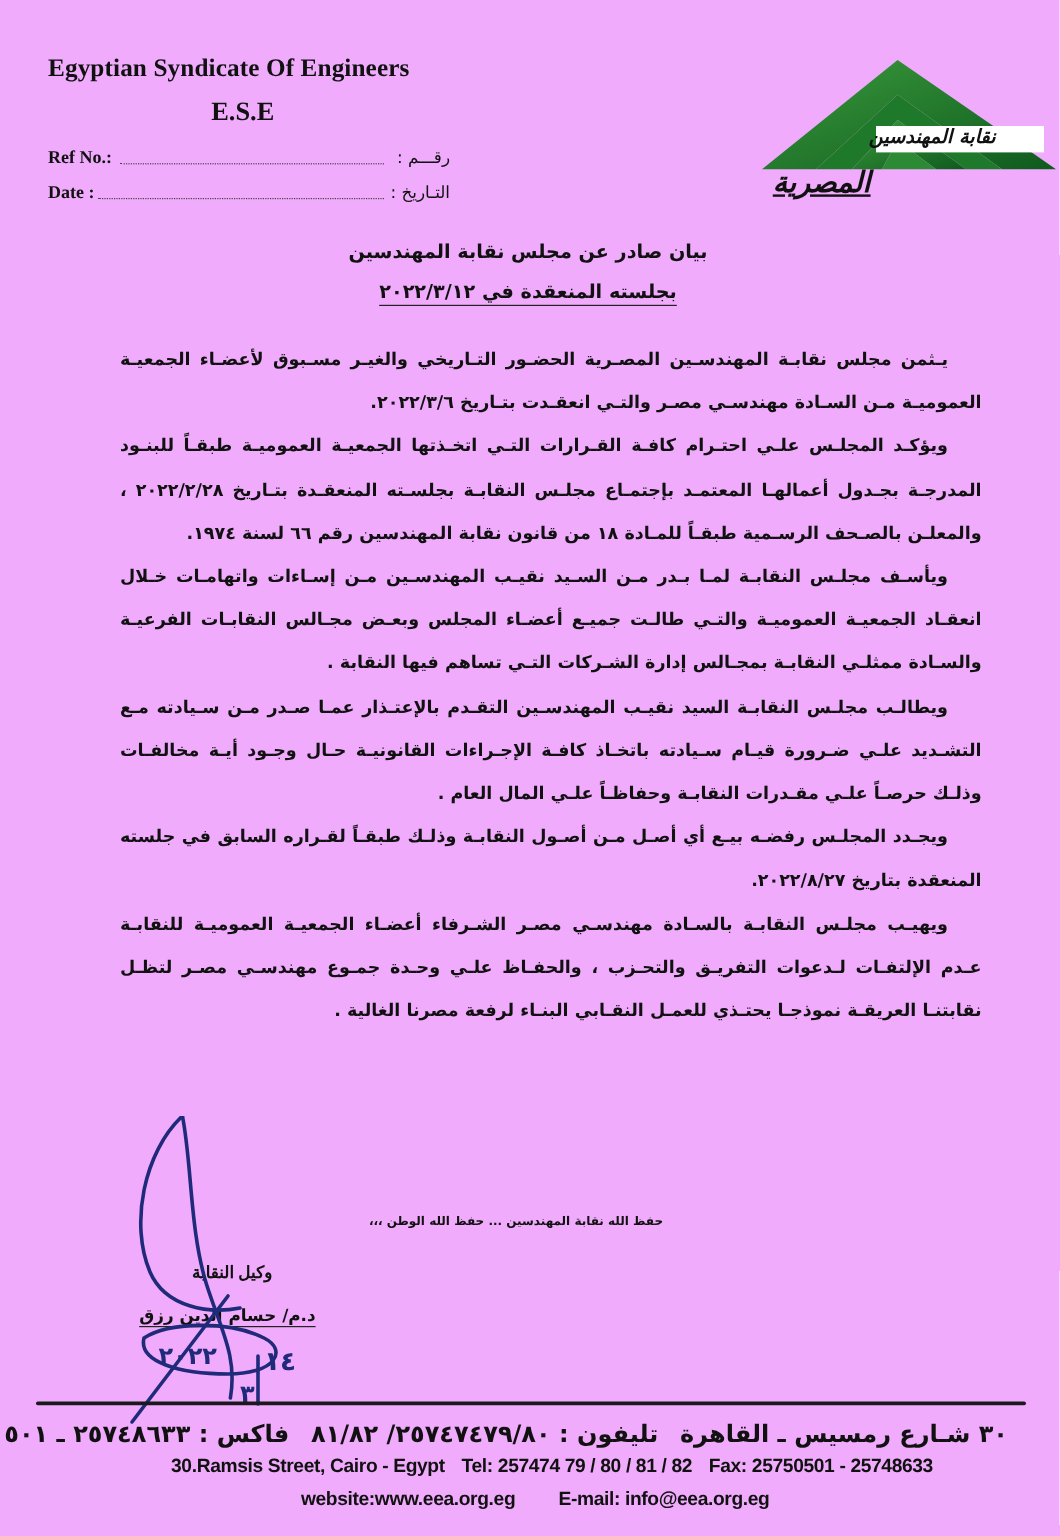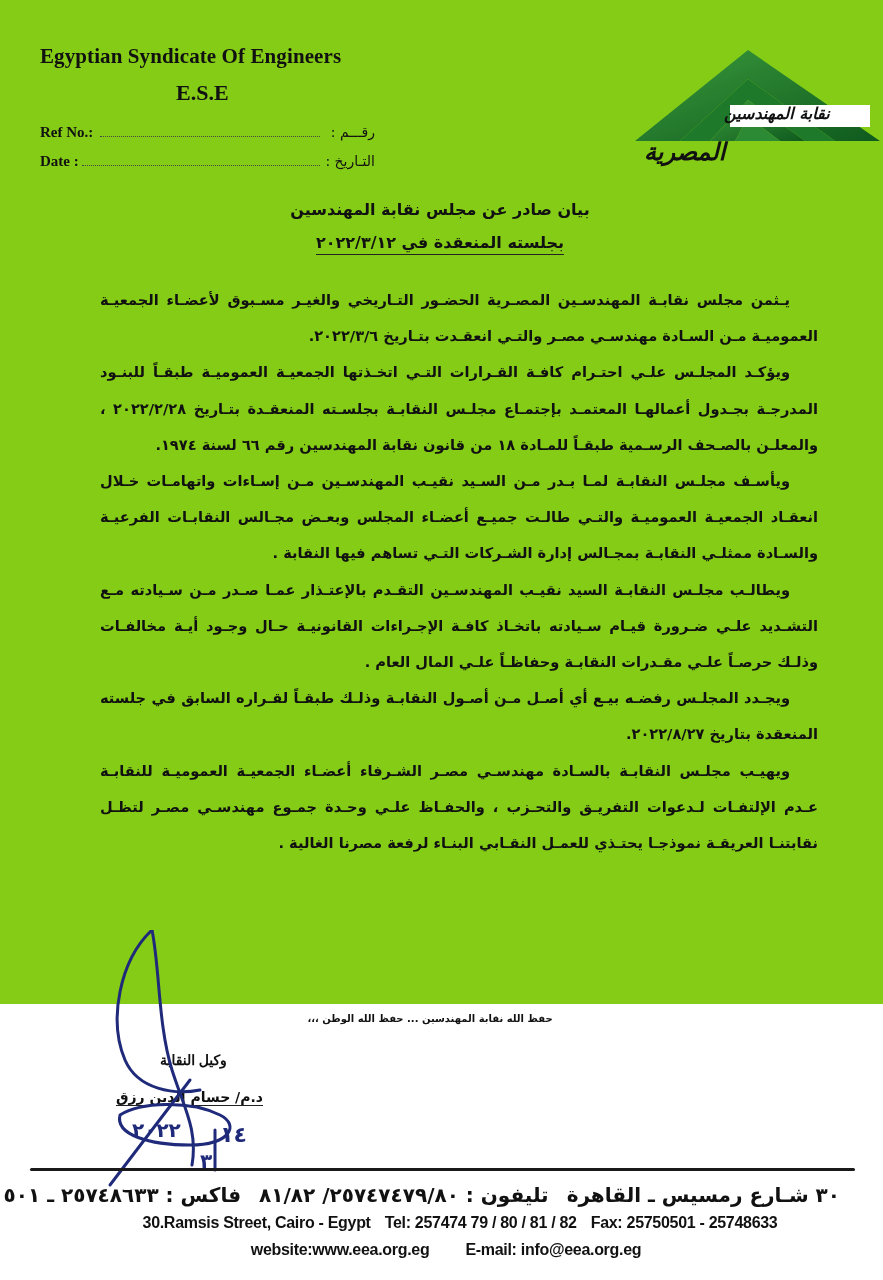--- a/index.html
+++ b/index.html
@@ -1,35 +1,35 @@
 <!DOCTYPE html>
 <html><head>
   <meta charset="utf-8">
   <style>
     html, body { margin: 0; padding: 0; background: #ffffff; }
     body { width: 883px; height: 1280px; position: relative; overflow: hidden; color: #111; }
-    .page { position: absolute; left: 0; top: 0; width: 883px; height: 1004px; background: #84cc16; }
+    .page { position: absolute; left: 0; top: 0; width: 883px; height: 1280px; background: #f0abfc; }
 
     
     .org-title { position: absolute; left: 40px; top: 44px; width: 340px; text-align: left;
       font-family: "Liberation Serif", serif; font-weight: bold; font-size: 21px; letter-spacing: 0.1px; }
     .org-abbr { position: absolute; left: 176px; top: 80px; font-family: "Liberation Serif", serif; font-weight: bold; font-size: 22px; }
     .meta-row { position: absolute; left: 40px; width: 335px; height: 22px; font-family: "Liberation Serif", serif; font-weight: bold; font-size: 15px; }
     .meta-row .lbl-en { position: absolute; left: 0; top: 0; }
     .meta-row .dots { position: absolute; top: 12px; border-bottom: 1px dotted #444; }
     .meta-row .lbl-ar { position: absolute; right: 0; top: 0; direction: rtl; font-family: "DejaVu Sans", sans-serif; font-weight: normal; font-size: 14px; }
     .meta-ref { top: 124px; }
     .meta-ref .dots { left: 60px; right: 55px; }
     .meta-date { top: 153px; }
     .meta-date .dots { left: 42px; right: 55px; }
 
     
     .logo { position: absolute; left: 630px; top: 45px; width: 250px; height: 130px; }
     .logo-text-top { position: absolute; left: 724px; top: 104px; font-family: "DejaVu Sans", sans-serif; font-weight: bold; font-style: italic; font-size: 16px; direction: rtl; color: #111; }
-    .logo-text-bottom { position: absolute; left: 644px; top: 138px; font-family: "DejaVu Sans", sans-serif; font-weight: bold; font-style: italic; font-size: 24px; direction: rtl; color: #111; letter-spacing: 1px; }
+    .logo-text-bottom { position: absolute; left: 644px; top: 138px; font-family: "DejaVu Sans", sans-serif; font-weight: bold; font-style: italic; font-size: 24px; direction: rtl; color: #111; letter-spacing: 1px; text-decoration: underline; }
 
     
     .doc-title { position: absolute; left: 180px; width: 520px; text-align: center; direction: rtl;
       font-family: "DejaVu Sans", sans-serif; font-weight: bold; font-size: 16px; }
     .doc-title.l1 { top: 200px; }
     .doc-title.l2 { top: 233px; }
     .doc-title.l2 span { border-bottom: 1.5px solid #222; padding-bottom: 2px; }
 
     
     .body { position: absolute; left: 100px; width: 718px; top: 282px; direction: rtl;

